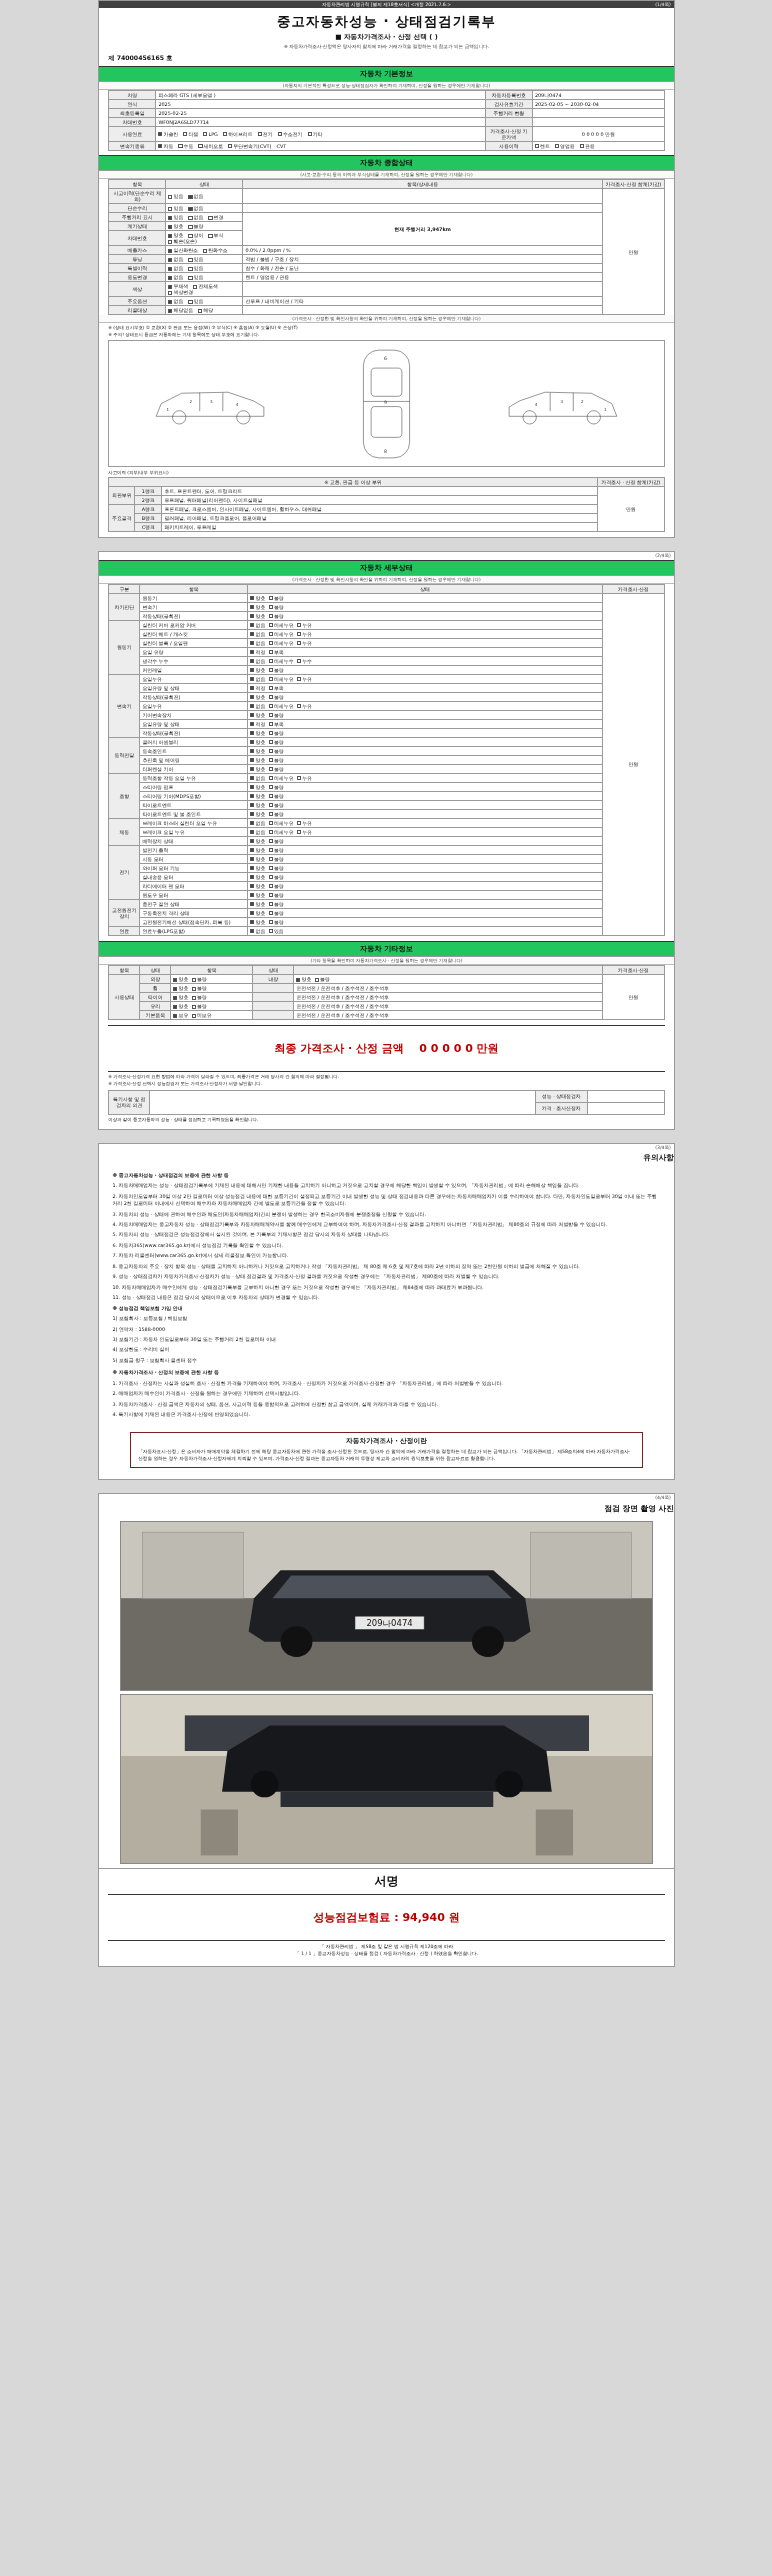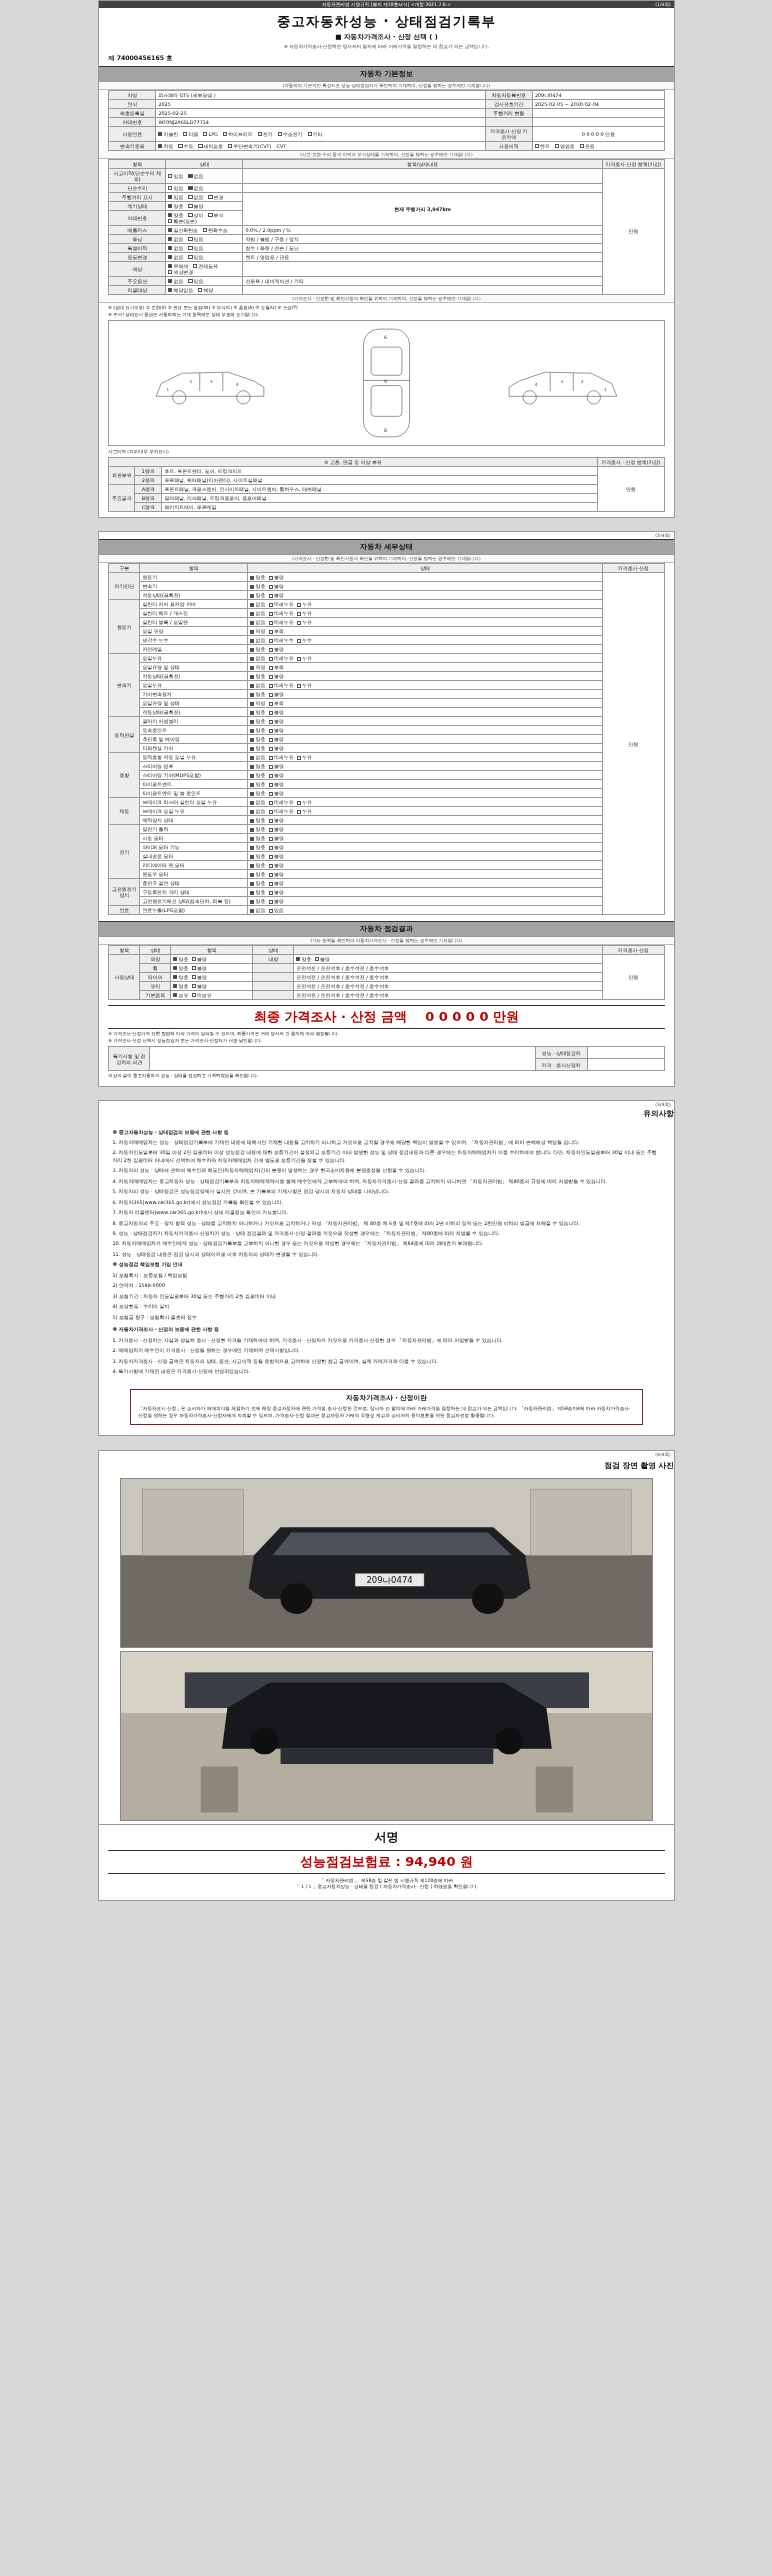--- a/index.html
+++ b/index.html
@@ -18,21 +18,21 @@
   .doc-header-strip {
     background:#404040; color:#fff; font-size:4.6px; text-align:center;
     padding:1px 0; letter-spacing:0;
   }
   .title-block { text-align:center; padding:5.2px 0 2.1px 0; }
   .title-main { font-size:13.4px; font-weight:bold; letter-spacing:1px; }
   .title-sub { font-size:6.7px; font-weight:bold; margin-top:2.1px; }
   .title-note { font-size:4.6px; color:#333; margin-top:2.1px; }
   .docnum { font-size:6.2px; font-weight:bold; padding:2.1px 0 3.1px 9.3px; }
   .sec-bar {
-    background:#a3a3a3; border-top:1px solid #333; border-bottom:0.5px solid #999;
+    background:#22c55e; border-top:1px solid #333; border-bottom:0.5px solid #999;
     text-align:center; font-weight:bold; font-size:7.2px; padding:2.1px 0;
   }
   .sec-note { font-size:4.4px; text-align:center; color:#444; padding:1px 0; background:#fafafa; border-bottom:0.5px solid #bbb;}
   table.grid { width:calc(100% - 18.5px); margin:0 9.3px; border-collapse:collapse; }
   table.grid th, table.grid td {
     border:0.5px solid #9a9a9a; padding:1px 2.1px; font-size:4.9px; vertical-align:middle;
   }
   table.grid th { background:#ededed; font-weight:normal; text-align:center; }
   .lbl { background:#ededed; text-align:center; width:47px; }
   .ctr { text-align:center; }
@@ -46,21 +46,21 @@
   .legend { font-size:4.4px; margin:2.1px 9.3px; }
   .notice-body { padding:5.2px 13.4px; font-size:4.9px; line-height:1.5; }
   .notice-body p { margin:0 0 3.1px 0; }
   .notice-title { text-align:right; font-weight:bold; font-size:5.7px; margin:3.1px 0 4.1px 0;}
   .declar-box { border:1px solid #7f1d1d; margin:5.2px 31px; padding:4.1px 7.2px; }
   .declar-title { text-align:center; font-weight:bold; font-size:6.7px; margin-bottom:3.1px; }
   .declar-text { font-size:4.6px; line-height:1.5; }
   .photo-sec-title { text-align:right; font-weight:bold; font-size:7.7px; padding:4.1px 0; }
   .photo { margin:3.1px 20.6px; border:0.5px solid #888; height:170px; position:relative; overflow:hidden;}
   .sign-bar { text-align:center; font-weight:bold; font-size:12px; padding:4.1px 0; border-top:0.5px solid #999;}
-  .fee-bar { text-align:center; font-weight:bold; font-size:13px; color:#b00; padding:2px 0; border-top:1px solid #333; border-bottom:1px solid #333; margin:0 9.3px;}
+  .fee-bar { text-align:center; font-weight:bold; font-size:11px; color:#b00; padding:15px 0; border-top:1px solid #333; border-bottom:1px solid #333; margin:0 9.3px;}
   .foot-note { font-size:4.6px; text-align:center; padding:3.1px 9.3px; line-height:1.5;}
   .small { font-size:4.4px; }
   .mileage-box { border:0.5px solid #555; text-align:center; font-weight:bold; font-size:6.2px; padding:3.1px 0;}
   .carfig svg { display:block; }
 </style>
 </head>
 <body>
 
 <div class="page">
   <div class="doc-header-strip">자동차관리법 시행규칙 [별지 제18호서식] &lt;개정 2021.7.6.&gt;</div>
@@ -127,20 +127,21 @@
       <td class="lbl">사용이력</td>
       <td>
         <span class="chk"><span class="cb"></span><span>렌트</span></span>
         <span class="chk"><span class="cb"></span><span>영업용</span></span>
         <span class="chk"><span class="cb"></span><span>관용</span></span>
       </td>
     </tr>
   </tbody>
     </table>
 
+  <div class="sec-bar" style="margin-top:4.1px;">자동차 종합상태</div>
   <div class="sec-note">(사고·교환·수리 등의 이력과 부식상태를 기재하며, 산정을 원하는 경우에만 기재합니다)</div>
   <table class="grid thin">
     <tbody>
         <tr>
       <th style="width:57px">항목</th>
       <th style="width:77px">상태</th>
       <th>항목/상세내용</th>
       <th style="width:62px">가격조사·산정 합계(가감)</th>
     </tr>
     <tr>
@@ -503,21 +504,21 @@
           <td><span class="chk"><span class="cb on"></span><span>양호</span></span><span class="chk"><span class="cb"></span><span>불량</span></span></td>
         </tr>
         <tr>
           <td class="rowlabel" rowspan="1">연료</td>
           <td>연료누출(LPG포함)</td>
           <td><span class="chk"><span class="cb on"></span><span>없음</span></span><span class="chk"><span class="cb"></span><span>있음</span></span></td>
         </tr>
       </tbody>
   </table>
 
-  <div class="sec-bar" style="margin-top:5.2px;">자동차 점검결과</div>
+  <div class="sec-bar" style="margin-top:5.2px;">자동차 기타정보</div>
   <div class="sec-note">(기타 항목을 확인하여 자동차가격조사 · 산정을 원하는 경우에만 기재합니다)</div>
   <table class="grid thin">
     <tbody>
         <tr>
       <th style="width:31px">항목</th>
       <th style="width:31px">상태</th>
       <th style="width:82px">항목</th>
       <th style="width:41px">상태</th>
       <th></th>
       <th style="width:62px">가격조사·산정</th>

